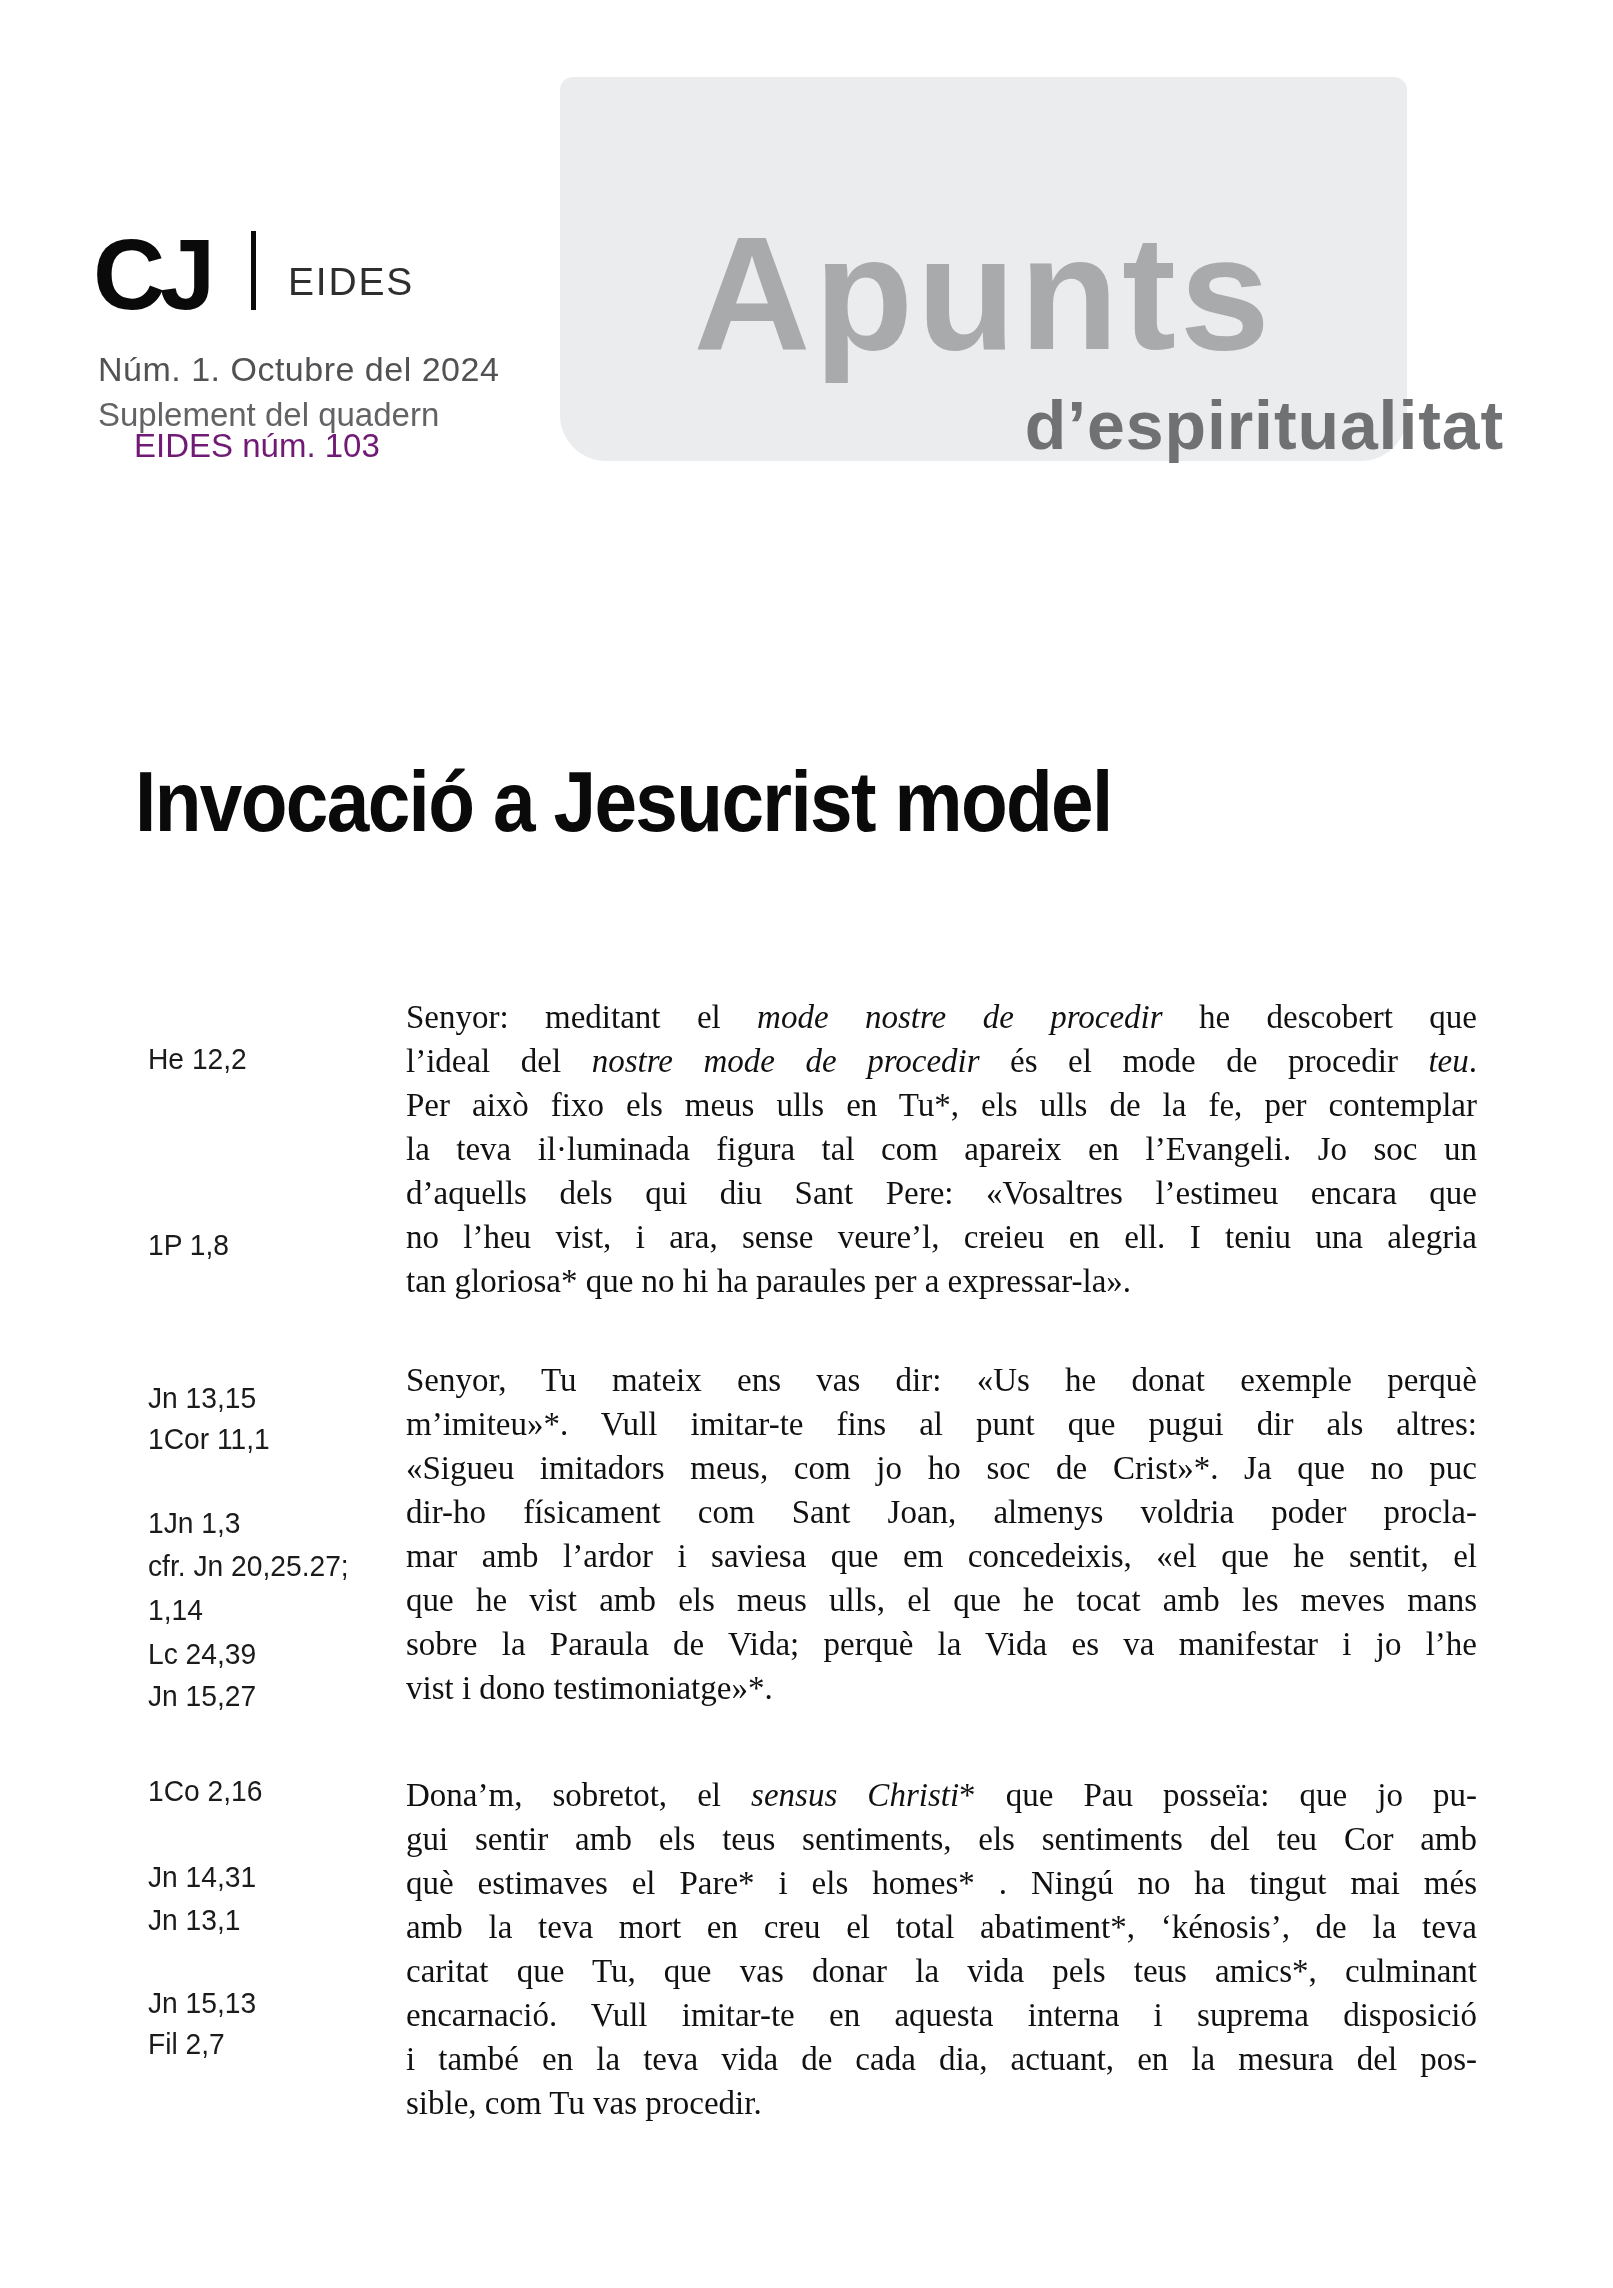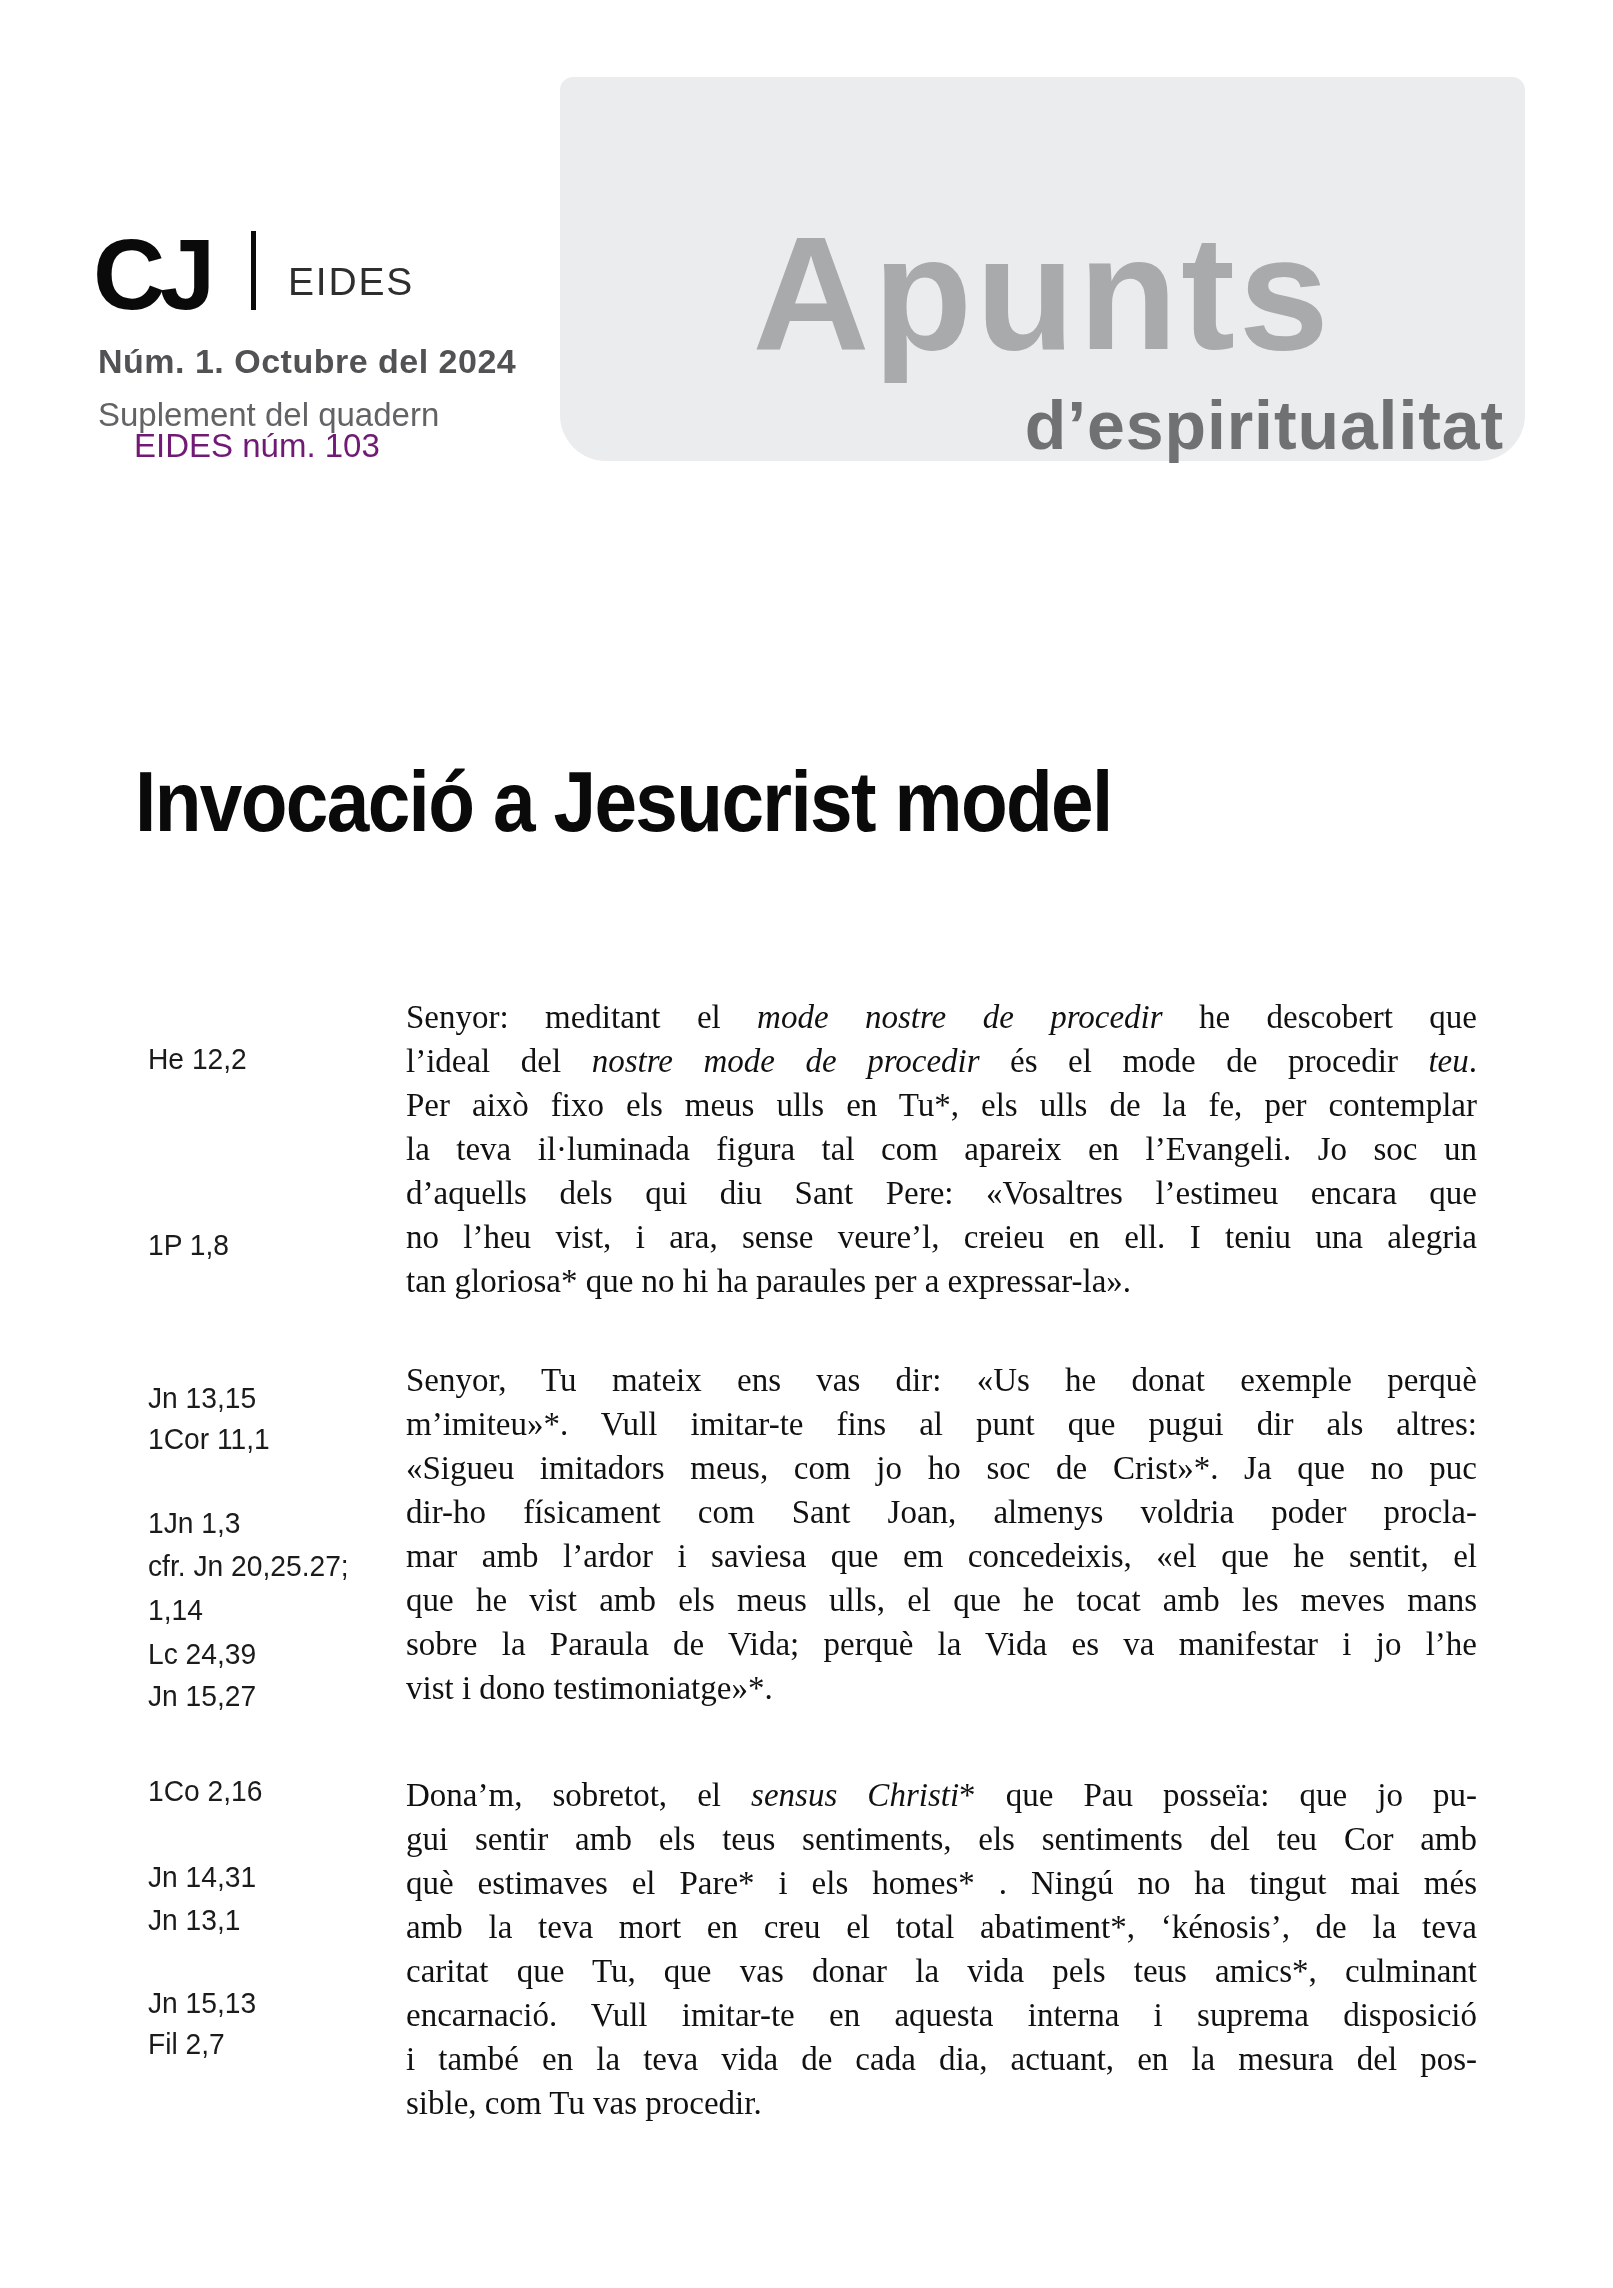--- a/index.html
+++ b/index.html
@@ -3,21 +3,21 @@
 <meta charset="utf-8">
 <style>
   html,body { margin:0; padding:0; background:#ffffff; }
   .page {
     position:relative; width:1613px; height:2289px; background:#ffffff;
     font-family:"Liberation Sans", sans-serif; overflow:hidden;
   }
 
   
   .masthead-box {
-    position:absolute; left:560px; top:77px; width:965px; height:384px;
+    position:absolute; left:560px; top:77px; width:847px; height:384px;
     background:#ebeced; border-radius:13px 13px 46px 46px;
   }
   .masthead-title {
     position:absolute; left:0; right:0; top:135px; text-align:center;
     font-size:162px; font-weight:bold; color:#a9aaac; letter-spacing:3.7px; line-height:1;
   }
   .masthead-sub {
     position:absolute; right:109px; top:391px; font-size:68px; font-weight:700;
     color:#707173; letter-spacing:0.9px; line-height:1;
   }
@@ -26,21 +26,21 @@
   .cj {
     position:absolute; left:93px; top:224px; font-size:100px; font-weight:900;
     letter-spacing:-5.5px; color:#0a0a0a; line-height:1;
   }
   .logo-divider { position:absolute; left:251px; top:231px; width:4.6px; height:79px; background:#0a0a0a; }
   .org-label {
     position:absolute; left:288px; top:262px; font-size:39px; font-weight:400;
     letter-spacing:1.8px; color:#2e2e2e; line-height:1;
   }
   .issue-line {
-    position:absolute; left:98px; top:344px; font-size:34px; font-weight:700;
+    position:absolute; left:98px; top:352px; font-size:34px; font-weight:400;
     color:#525255; line-height:1; letter-spacing:0.5px;
   }
   .supplement-1, .supplement-2 {
     position:absolute; left:98px; font-size:33px; font-weight:400; color:#636366; line-height:1;
   }
   .supplement-1 { top:386px;margin-top:12px; }
   .supplement-2 { top:429px; }
 
   
   .doc-title {

